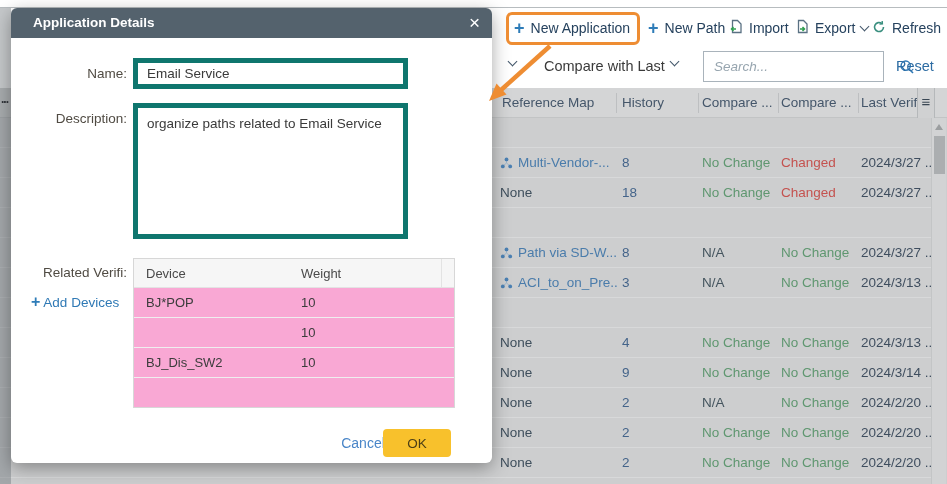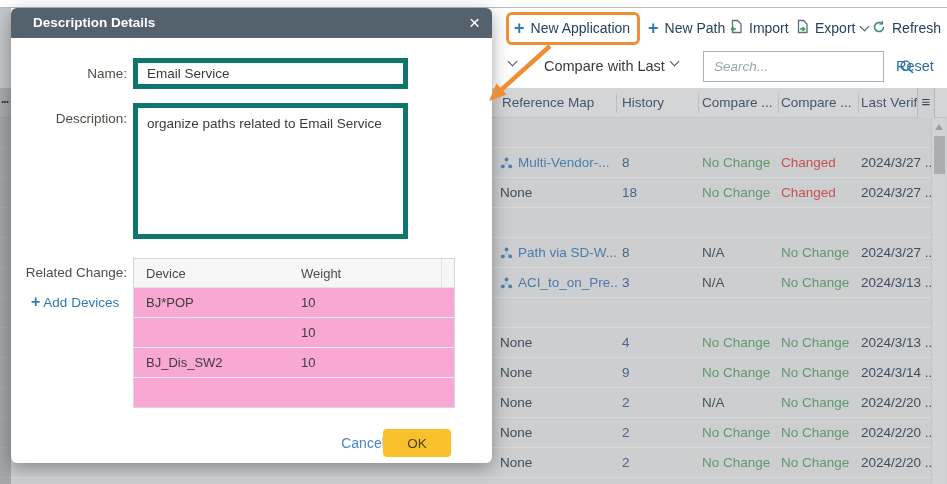--- a/index.html
+++ b/index.html
@@ -244,31 +244,31 @@
       <svg width="16" height="16" viewBox="0 0 16 16">
           <circle cx="6.7" cy="6.7" r="4.6" fill="none" stroke="#2f78b5" stroke-width="1.5"></circle>
           <path d="M10.2 10.2 L14 14" stroke="#2f78b5" stroke-width="1.6"></path>
         </svg>
     </span>
   </div>
   <div class="reset-link">Reset</div>
 
   <div class="dialog">
     <div class="dlg-head">
-      <span class="dlg-title">Description Details</span>
+      <span class="dlg-title">Application Details</span>
       <span class="dlg-close">×</span>
     </div>
 
     <div class="dlg-label" style="top:58px;">Name:</div>
     <input class="inp inp-name" value="Email Service" style="">
 
     <div class="dlg-label" style="top:103px;">Description:</div>
     <textarea class="inp inp-desc" style="">organize paths related to Email Service</textarea>
 
-    <div class="dlg-label" style="top:257px;">Related Change:</div>
+    <div class="dlg-label" style="top:257px;">Related Verifi:</div>
     <div class="add-dev">
       <span class="plus">+</span>
       <span>Add Devices</span>
     </div>
 
     <div class="dev-table">
       <div class="dev-head">
         <div class="dev-hcell dcol-device">Device</div>
         <div class="dev-hcell dcol-weight">Weight</div>
         <div class="dev-gutter"></div>

